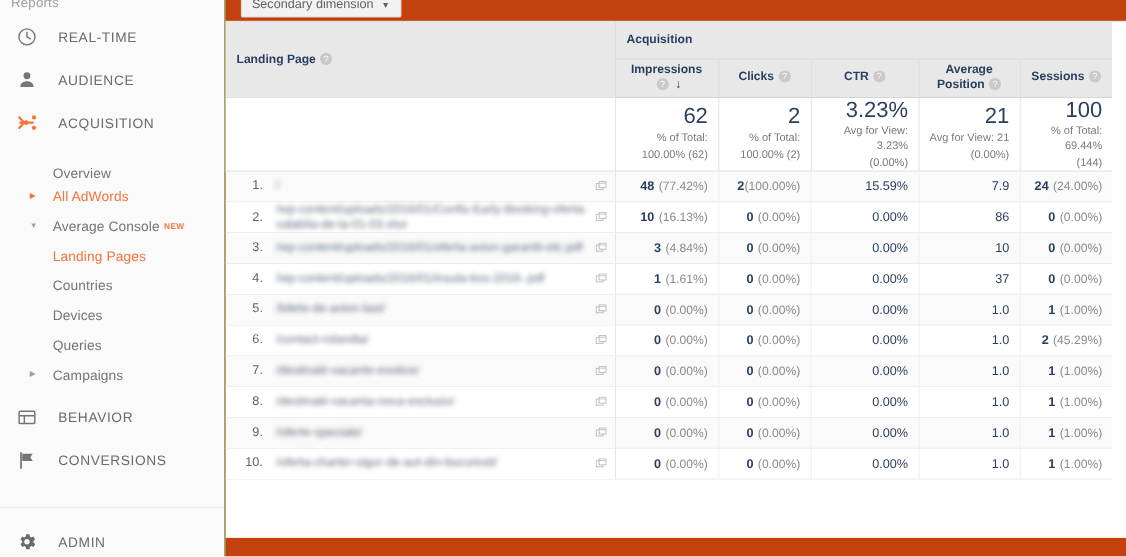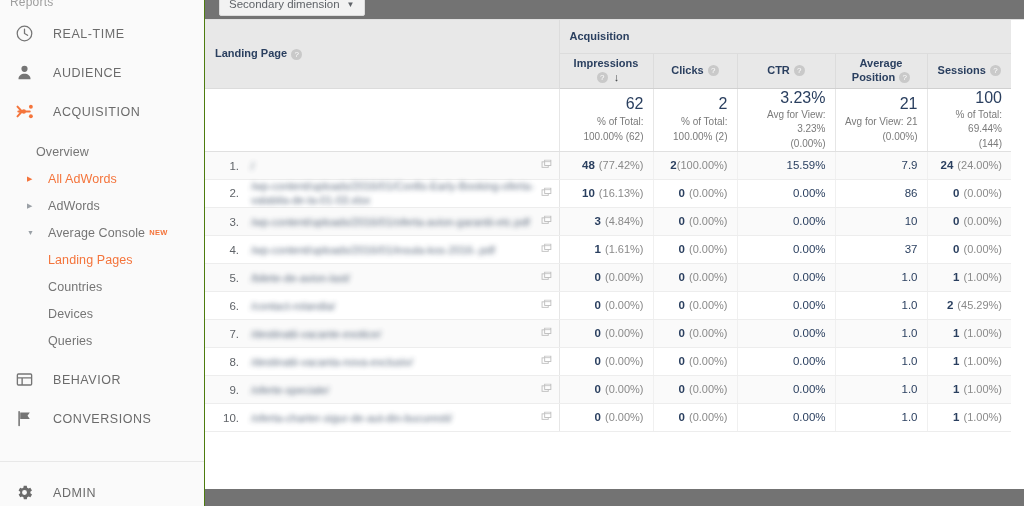--- a/index.html
+++ b/index.html
@@ -65,21 +65,21 @@
 
   .nav-divider {
     position: absolute; left: 0; right: 0; top: 461px;
     border-top: 1px solid #e8e8e8;
   }
   .admin-row { position: absolute; top: 473px; left: 0; width: 205px; }
 
   
   #main {
     flex: 1 1 auto; height: 506px; position: relative;
-    background: #737373; overflow: hidden;
+    background: #c2410c; overflow: hidden;
   }
 
   .secdim {
     position: absolute; left: 14px; top: -8px;
     height: 24px; padding: 0 9px;
     background: #f2f2f2; border: 1px solid #dcdcdc; border-radius: 2px;
     display: flex; align-items: center; gap: 7px;
     font-size: 11.5px; color: #5f6368; cursor: pointer;
   }
   .caret { font-size: 8px; color: #5f6368; }
@@ -121,21 +121,21 @@
   .sortarrow { margin-left: 6px; font-size: 11px; color: #3c4043; }
 
   tr.summary td {
     background: #fff; height: 62px; vertical-align: middle;
     text-align: right; padding: 0 9px;
     border-right: 1px solid #e6e6e6; border-bottom: 1px solid #e0e0e0;
     color: #2a3f5f;
   }
   tr.summary td.lastcol { border-right: none; }
   tr.summary td.dimcell { background: #fff; border-right: 1px solid #e6e6e6; }
-  .bignum { font-size: 16px; color: #2a3f5f; line-height: 1.1; font-weight: 400; }
+  .bignum { font-size: 20px; color: #2a3f5f; line-height: 1.1; font-weight: 400; }
   .subnum { font-size: 10px; color: #7a7a7a; line-height: 1.35; margin-top: 2px; }
 
   tbody tr.drow td {
     height: 28px; border-bottom: 1px solid #ededed;
     border-right: 1px solid #f0f0f0;
     font-size: 11.5px; color: #2a3f5f;
     text-align: right; padding: 0 9px; vertical-align: middle;
     background: #fff;
   }
   tbody tr.drow td.lastcol { border-right: none; }
@@ -197,53 +197,53 @@
             <path d="M5 12h13M9 12 4 6.5M9 12 4 17.5" stroke="#f4743b" stroke-width="2.3" fill="none" stroke-linecap="round"></path>
             <circle cx="11.2" cy="12" r="2.5" fill="#f4743b"></circle>
             <circle cx="19.3" cy="6.6" r="2.2" fill="#f4743b"></circle>
             <circle cx="19.3" cy="17.4" r="2.2" fill="#f4743b"></circle>
           </svg>
         </span>
         <span class="lbl">ACQUISITION</span>
       </div>
 
       <div style="height:7px"></div>
-      <div class="nav-sub" style="padding-left:36px;">
+      <div class="nav-sub" style="padding-left:48px;align-items:flex-end;">
         <span class="slbl" style="margin-left:0">Overview</span>
       </div>
 
       <div class="nav-sub sel">
         <span class="tri orange">▶</span>
         <span class="slbl">All AdWords</span>
       </div>
 
-      <div class="nav-sub">
-        <span class="tri">▶</span>
-        <span class="slbl">AdWords</span>
-      </div>
 
       <div class="nav-sub">
         <span class="tri down">▼</span>
         <span class="slbl">Average Console</span>
         <span class="newbadge">NEW</span>
       </div>
 
       <div class="nav-sub deep sel">
         <span class="slbl">Landing Pages</span>
       </div>
       <div class="nav-sub deep">
         <span class="slbl">Countries</span>
       </div>
       <div class="nav-sub deep">
         <span class="slbl">Devices</span>
       </div>
       <div class="nav-sub deep">
         <span class="slbl">Queries</span>
       </div>
 
+      <div class="nav-sub">
+        <span class="tri">▶</span>
+        <span class="slbl">Campaigns</span>
+      </div>
 
       <div style="height:6px"></div>
 
       <div class="nav-main">
         <span class="ico">
           <svg width="19" height="19" viewBox="0 0 24 24">
             <rect x="3" y="5" width="18" height="14" rx="1.3" fill="none" stroke="#757575" stroke-width="1.7"></rect>
             <path d="M3 10h18M9 10v9" stroke="#757575" stroke-width="1.7" fill="none"></path>
           </svg>
         </span>

